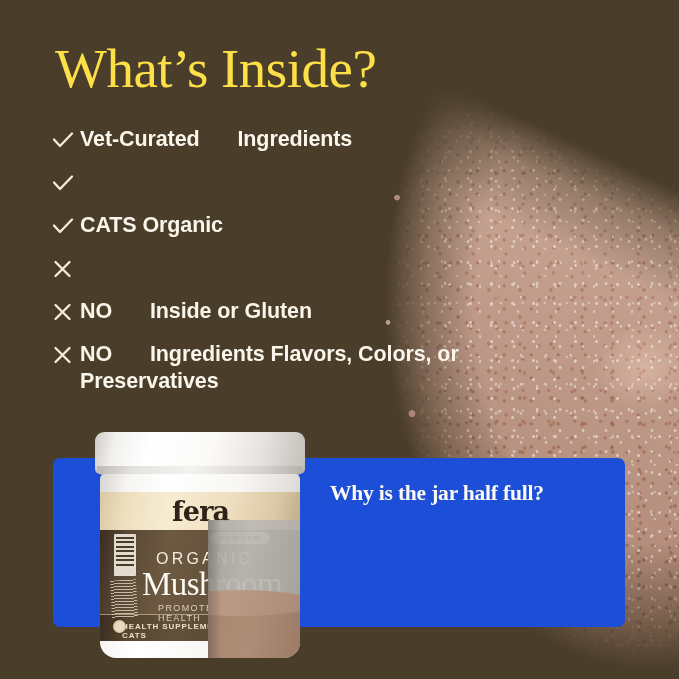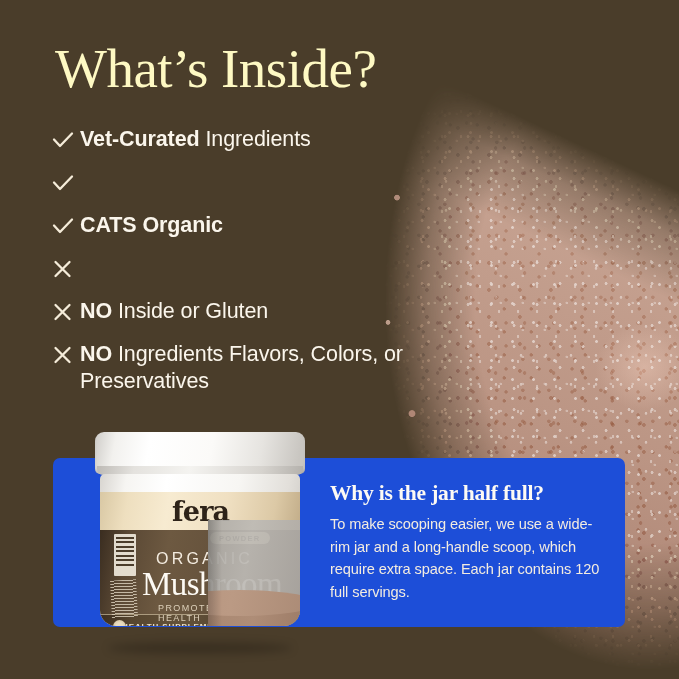--- a/index.html
+++ b/index.html
@@ -90,21 +90,21 @@
   }
 
   
   #headline {
     position: absolute;
     left: 55px;
     top: 40px;
     font-family: "Liberation Serif", "DejaVu Serif", serif;
     font-size: 55px;
     line-height: 1.05;
-    color: #fef9c3;
+    color: #fde047;
     letter-spacing: -0.5px;
     white-space: nowrap;
   }
 
   
   #bullets {
     position: absolute;
     left: 50px;
     top: 126px;
     width: 420px;
@@ -122,21 +122,21 @@
     margin-top: 1px;
   }
   .bullet-icon svg { display: block; }
   .bullet-text {
     font-size: 21.5px;
     line-height: 27px;
     color: #fbf6ec;
     letter-spacing: -0.1px;
   }
   .bullet-text .b { font-weight: 700; }
-  .bullet-text .r { font-weight: 400; }
+  .bullet-text .r { font-weight: 700; padding-left: 32px; }
 
   
   #info-card {
     position: absolute;
     left: 53px;
     top: 458px;
     width: 572px;
     height: 169px;
     background: #1d4ed8;
     border-radius: 7px;
@@ -189,21 +189,21 @@
     width: 206px;
     height: 9px;
     border-radius: 0 0 6px 6px;
     background: linear-gradient(100deg, #bdbab5 0%, #e4e2de 18%, #f4f3f0 45%, #d6d3ce 80%, #b4b1ac 100%);
   }
   .jar-body {
     position: absolute;
     left: 8px;
     top: 46px;
     width: 200px;
-    height: 152px;
+    height: 184px;
     border-radius: 5px 5px 16px 16px;
     background: linear-gradient(100deg, #d8d5d0 0%, #f6f5f2 12%, #ffffff 30%,
                                 #f7f6f3 62%, #e2dfda 84%, #c4c1bc 100%);
     overflow: hidden;
   }
   .label-cream {
     position: absolute;
     left: 0; top: 18px;
     width: 100%; height: 38px;
     background: linear-gradient(100deg, #d9c8a4 0%, #eedfbf 14%, #f7ebd1 34%,
@@ -418,21 +418,20 @@
             <path d="M5.5 6 L19.5 20 M19.5 6 L5.5 20" fill="none" stroke="#f5ecd9" stroke-width="2.3" stroke-linecap="round"></path>
           </svg>
       </span>
       <span class="bullet-text"><span class="b">NO</span><span class="r"> Ingredients Flavors, Colors, or Preservatives</span></span>
     </div>
 
   </div>
 
   <div id="info-card">
     <div id="card-heading">Why is the jar half full?</div>
-    <div id="card-body">To make scooping easier, we use a wide-rim jar and a long-handle scoop, which require extra space. Each jar contains 120 full servings.</div>
   </div>
 
   <div id="jar">
     <div class="jar-base-shadow"></div>
     <div class="jar-lid"></div>
     <div class="jar-lid-lip"></div>
 
     <div class="jar-body">
       <div class="label-cream"></div>
       <div class="label-dark"></div>

